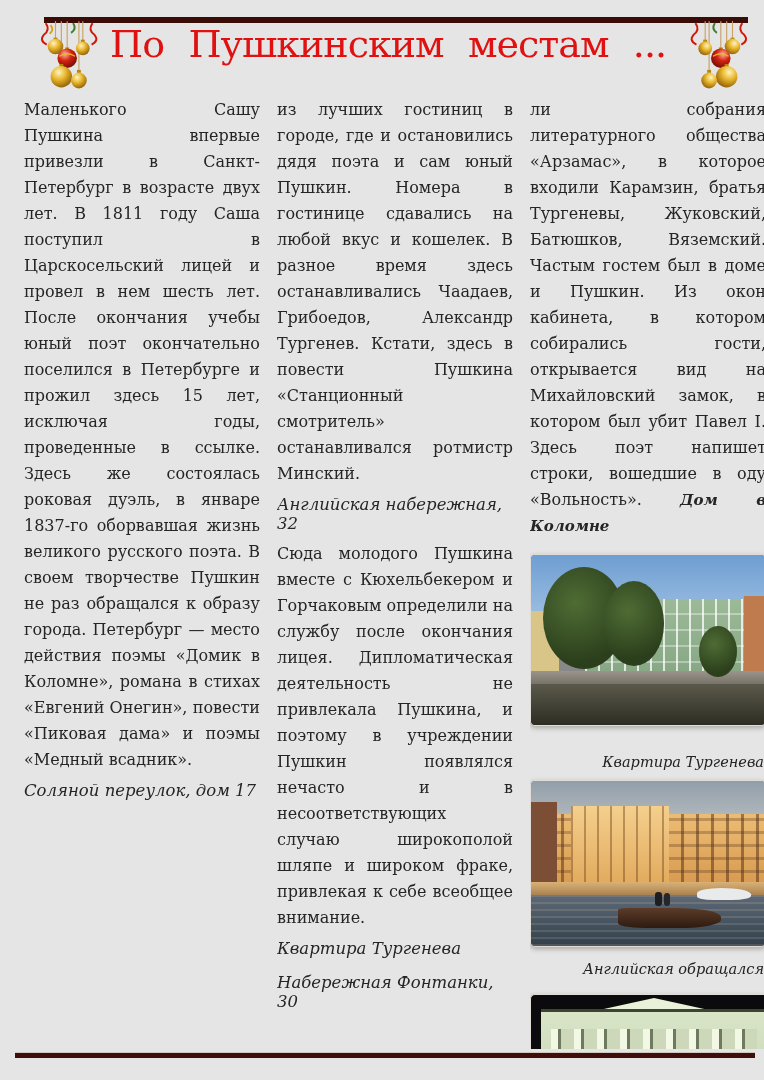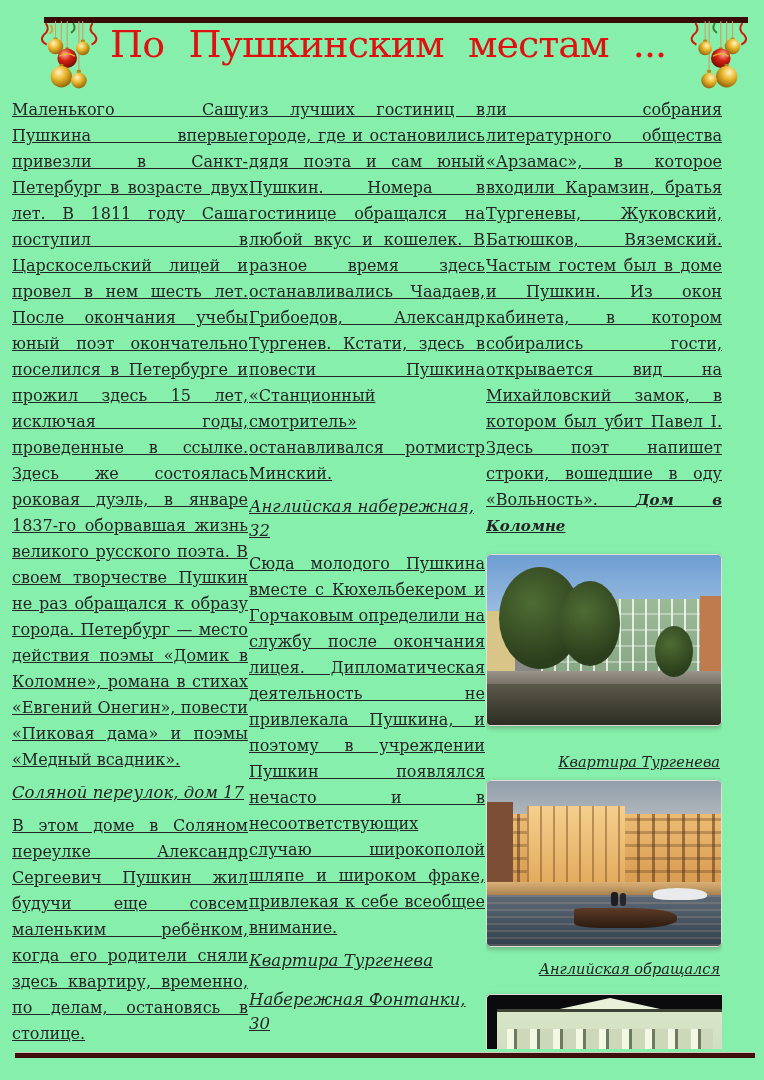--- a/index.html
+++ b/index.html
@@ -1,36 +1,36 @@
 <!DOCTYPE html>
 <html><head>
 <meta charset="utf-8">
 <style>
   html,body{margin:0;padding:0;background:#ffffff;}
-  .page{position:relative;width:764px;height:1080px;background:#86efac;overflow:hidden;
+  .page{position:relative;width:764px;height:1080px;background:#e5e5e5;overflow:hidden;
         font-family:"DejaVu Serif","Liberation Serif",serif;color:#252525;}
 
   
   .top-rule{position:absolute;left:44px;right:16px;top:17px;height:6px;background:#3a0c08;}
   .bottom-rule{position:absolute;left:15px;right:9px;top:1052px;height:5px;background:#400e0a;border-top:1px solid #cfc8bd;}
 
   
   .ornament{position:absolute;top:21px;width:78px;height:88px;}
   .ornament.left{left:36px;}
   .ornament.right{right:12px;transform:scaleX(-1);}
 
   
   .title{position:absolute;top:22px;left:110px;right:110px;margin:0;text-align:center;
          font-size:38px;font-weight:normal;color:#e01111;word-spacing:0.35em;letter-spacing:-1px;white-space:nowrap;}
 
   
-  .content{position:absolute;top:97px;left:12px;width:736px;height:952px;display:flex;gap:1px;text-decoration:underline;}
+  .content{position:absolute;top:97px;left:24px;width:736px;height:952px;display:flex;gap:17px;}
   .col{flex:0 0 236px;width:236px;overflow:hidden;font-size:16px;line-height:26px;text-align:justify;}
   .col p{margin:0 0 4px 0;}
-  .addr{font-style:italic;font-weight:normal;font-size:16.5px;margin:8px 0 8px 0;text-align:left;line-height:24px;}
+  .addr{font-style:italic;font-weight:normal;font-size:16.5px;margin:8px 0 8px 0;text-align:left;line-height:19px;}
   .inline-caption{font-style:italic;font-weight:bold;font-size:15px;letter-spacing:0;}
 
   
   .photo{position:relative;overflow:hidden;margin:0;width:234px;border:1px solid #e0ddd8;
          border-radius:5px;box-shadow:0 2px 5px rgba(60,50,40,.35);background:#888;}
   .photo *{position:absolute;}
   .photo-caption{text-align:right;font-style:italic;font-size:14.5px;color:#222;line-height:18px;}
   .cap1{margin:27px 2px 9px 0;}
   .cap2{margin:13px 2px 13px 0;}
 
@@ -156,26 +156,25 @@
     </g>
   </svg>
 
   <h1 class="title">По Пушкинским местам ...</h1>
 
   <div class="content">
 
     <div class="col">
       <p>Маленького Сашу Пушкина впервые привезли в Санкт-Петербург в возрасте двух лет. В 1811 году Саша поступил в Царскосельский лицей и провел в нем шесть лет. После окончания учебы юный поэт окончательно поселился в Петербурге и прожил здесь 15 лет, исключая годы, проведенные в ссылке. Здесь же состоялась роковая дуэль, в январе 1837-го оборвавшая жизнь великого русского поэта. В своем творчестве Пушкин не раз обращался к образу города. Петербург — место действия поэмы «Домик в Коломне», романа в стихах «Евгений Онегин», повести «Пиковая дама» и поэмы «Медный всадник».</p>
       <h3 class="addr">Соляной переулок, дом 17</h3>
-      <p>В этом доме в Соляном переулке Александр Сергеевич Пушкин жил будучи еще совсем маленьким ребёнком, когда его родители сняли здесь квартиру, временно, по делам, остановясь в столице.</p>
 
     </div>
 
     <div class="col">
-      <p>из лучших гостиниц в городе, где и остановились дядя поэта и сам юный Пушкин. Номера в гостинице обращался на любой вкус и кошелек. В разное время здесь останавливались Чаадаев, Грибоедов, Александр Тургенев. Кстати, здесь в повести Пушкина «Станционный смотритель» останавливался ротмистр Минский.</p>
+      <p>из лучших гостиниц в городе, где и остановились дядя поэта и сам юный Пушкин. Номера в гостинице сдавались на любой вкус и кошелек. В разное время здесь останавливались Чаадаев, Грибоедов, Александр Тургенев. Кстати, здесь в повести Пушкина «Станционный смотритель» останавливался ротмистр Минский.</p>
       <h3 class="addr">Английская набережная, 32</h3>
       <p>Сюда молодого Пушкина вместе с Кюхельбекером и Горчаковым определили на службу после окончания лицея. Дипломатическая деятельность не привлекала Пушкина, и поэтому в учреждении Пушкин появлялся нечасто и в несоответствующих случаю широкополой шляпе и широком фраке, привлекая к себе всеобщее внимание.</p>
       <h3 class="addr">Квартира Тургенева</h3>
       <h3 class="addr" style="margin-top:15px">Набережная Фонтанки, 30</h3>
 
     </div>
 
     <div class="col">
       <p><span>ли собрания литературного общества «Арзамас», в которое входили Карамзин, братья Тургеневы, Жуковский, Батюшков, Вяземский. Частым гостем был в доме и Пушкин. Из окон кабинета, в котором собирались гости, открывается вид на Михайловский замок, в котором был убит Павел I. Здесь поэт напишет строки, вошедшие в оду «Вольность».</span>
         <span class="inline-caption">Дом в Коломне</span></p>

